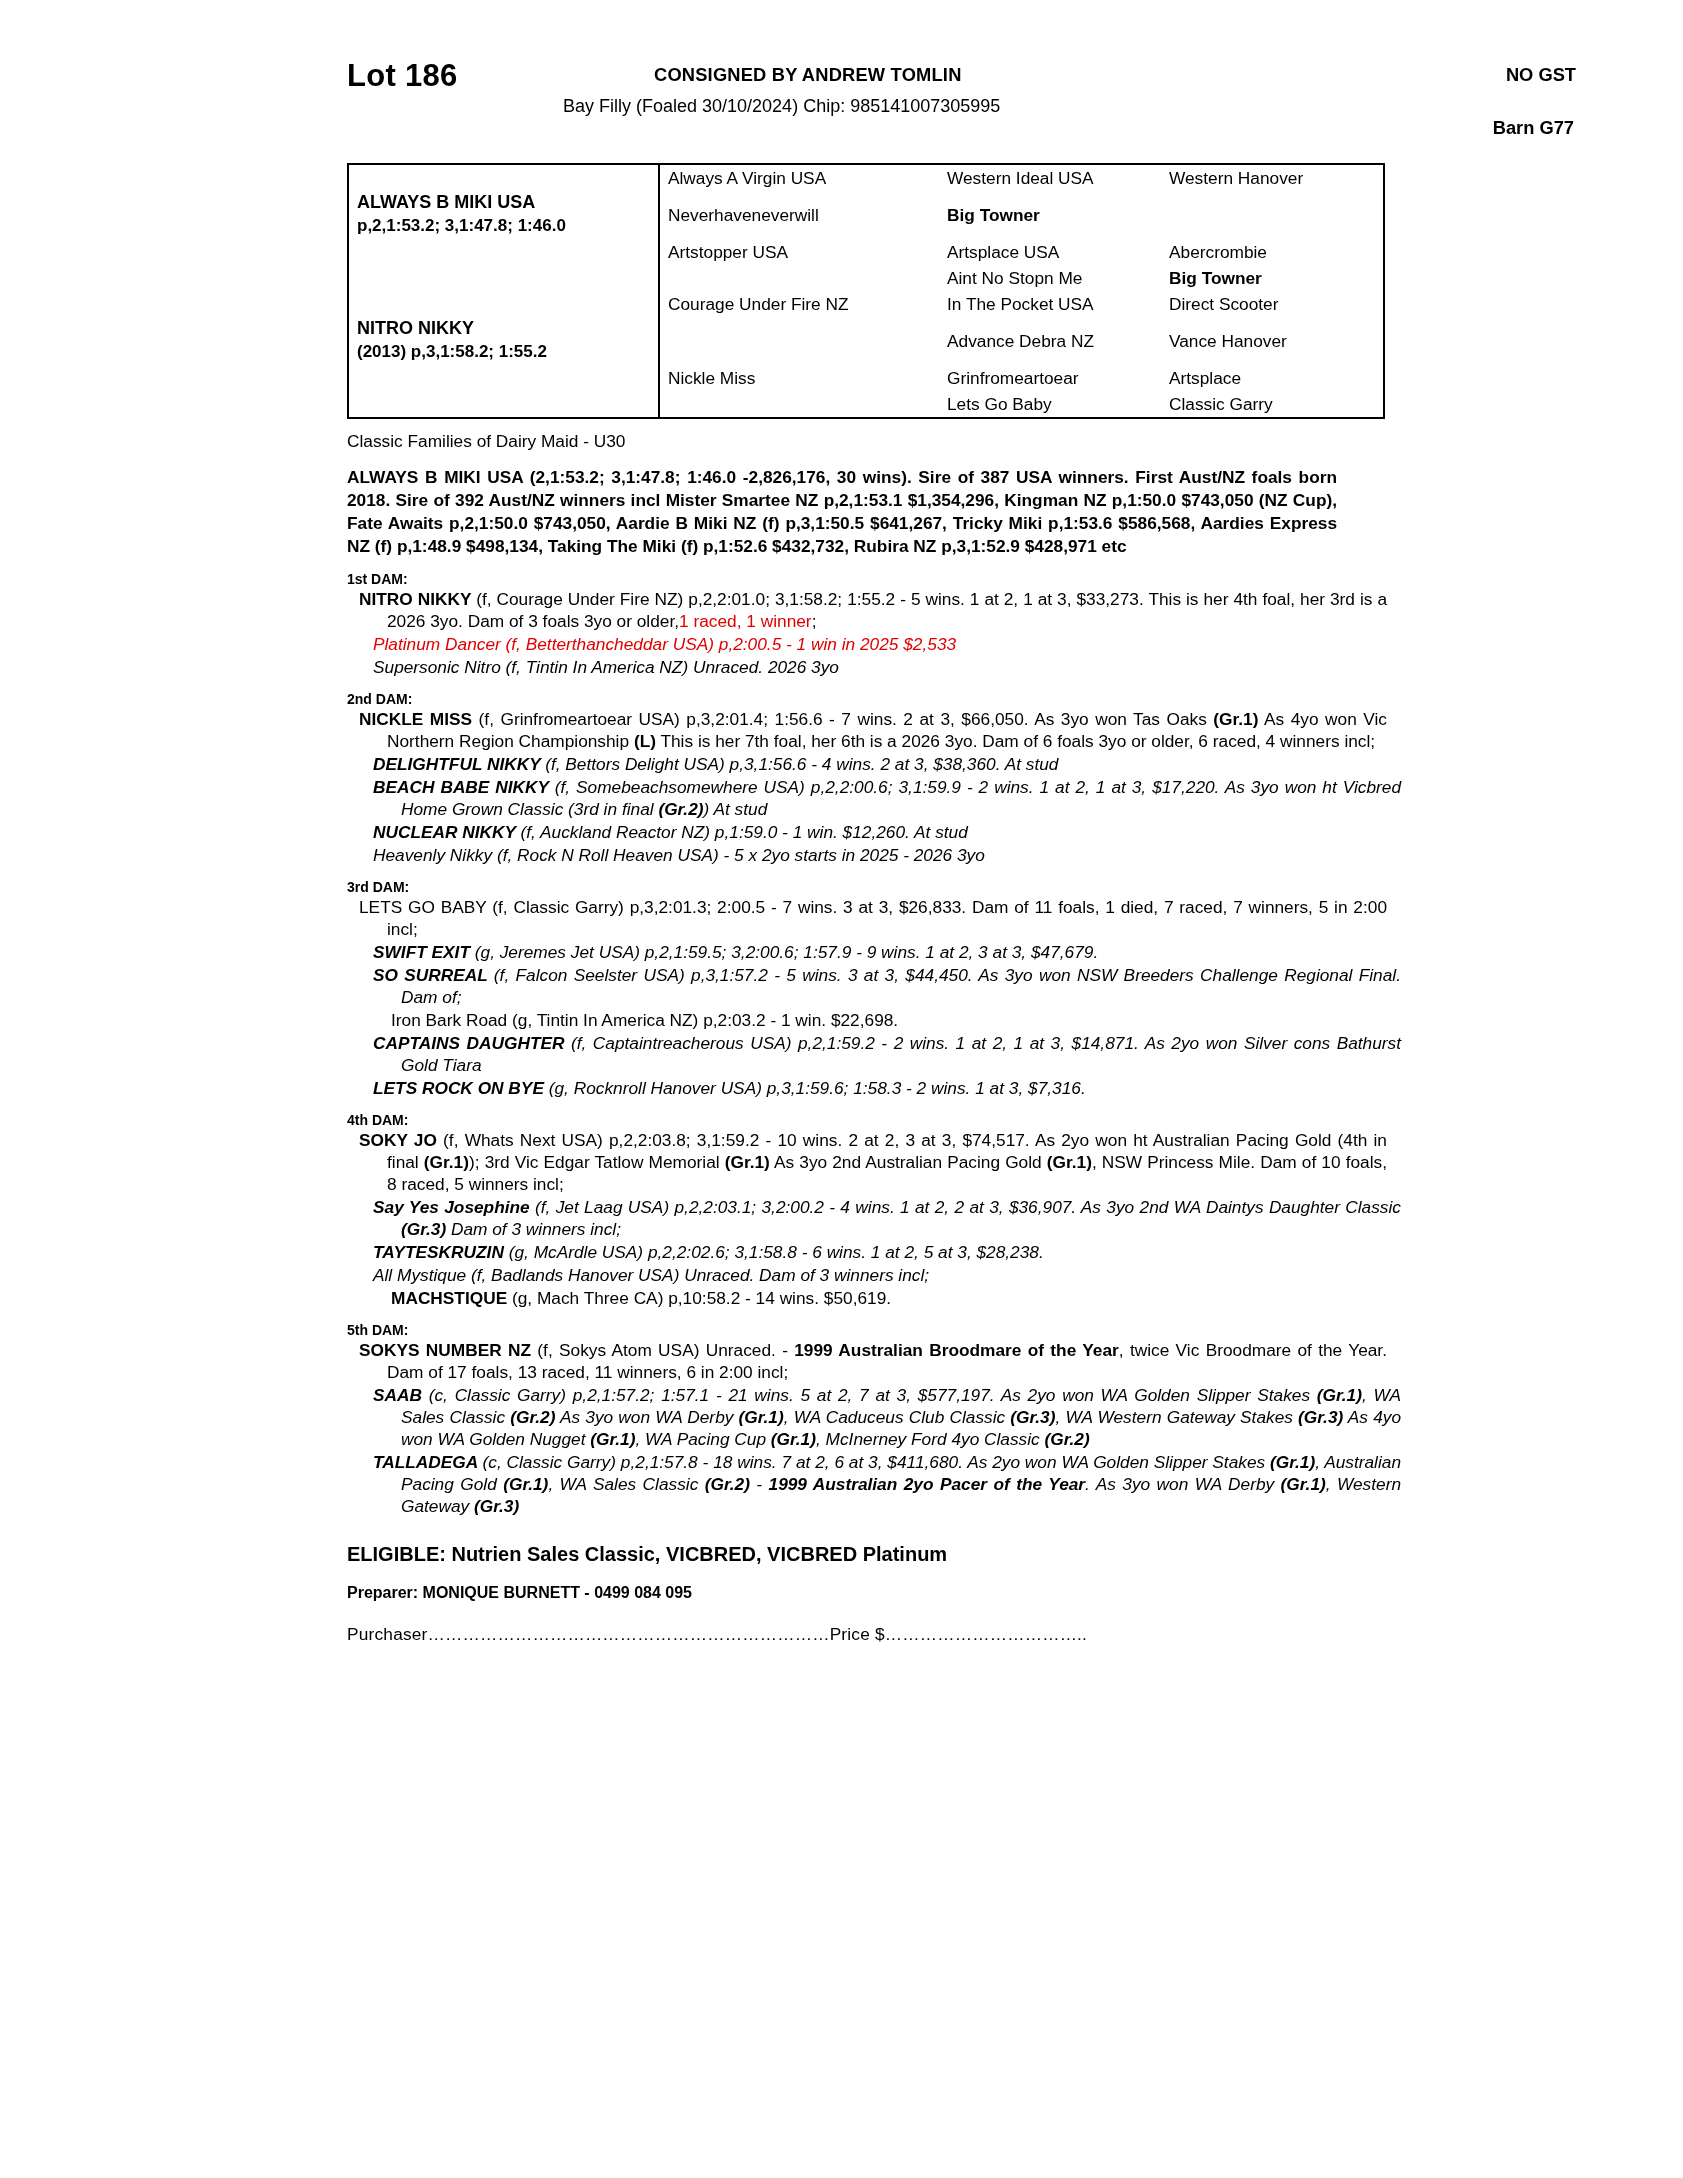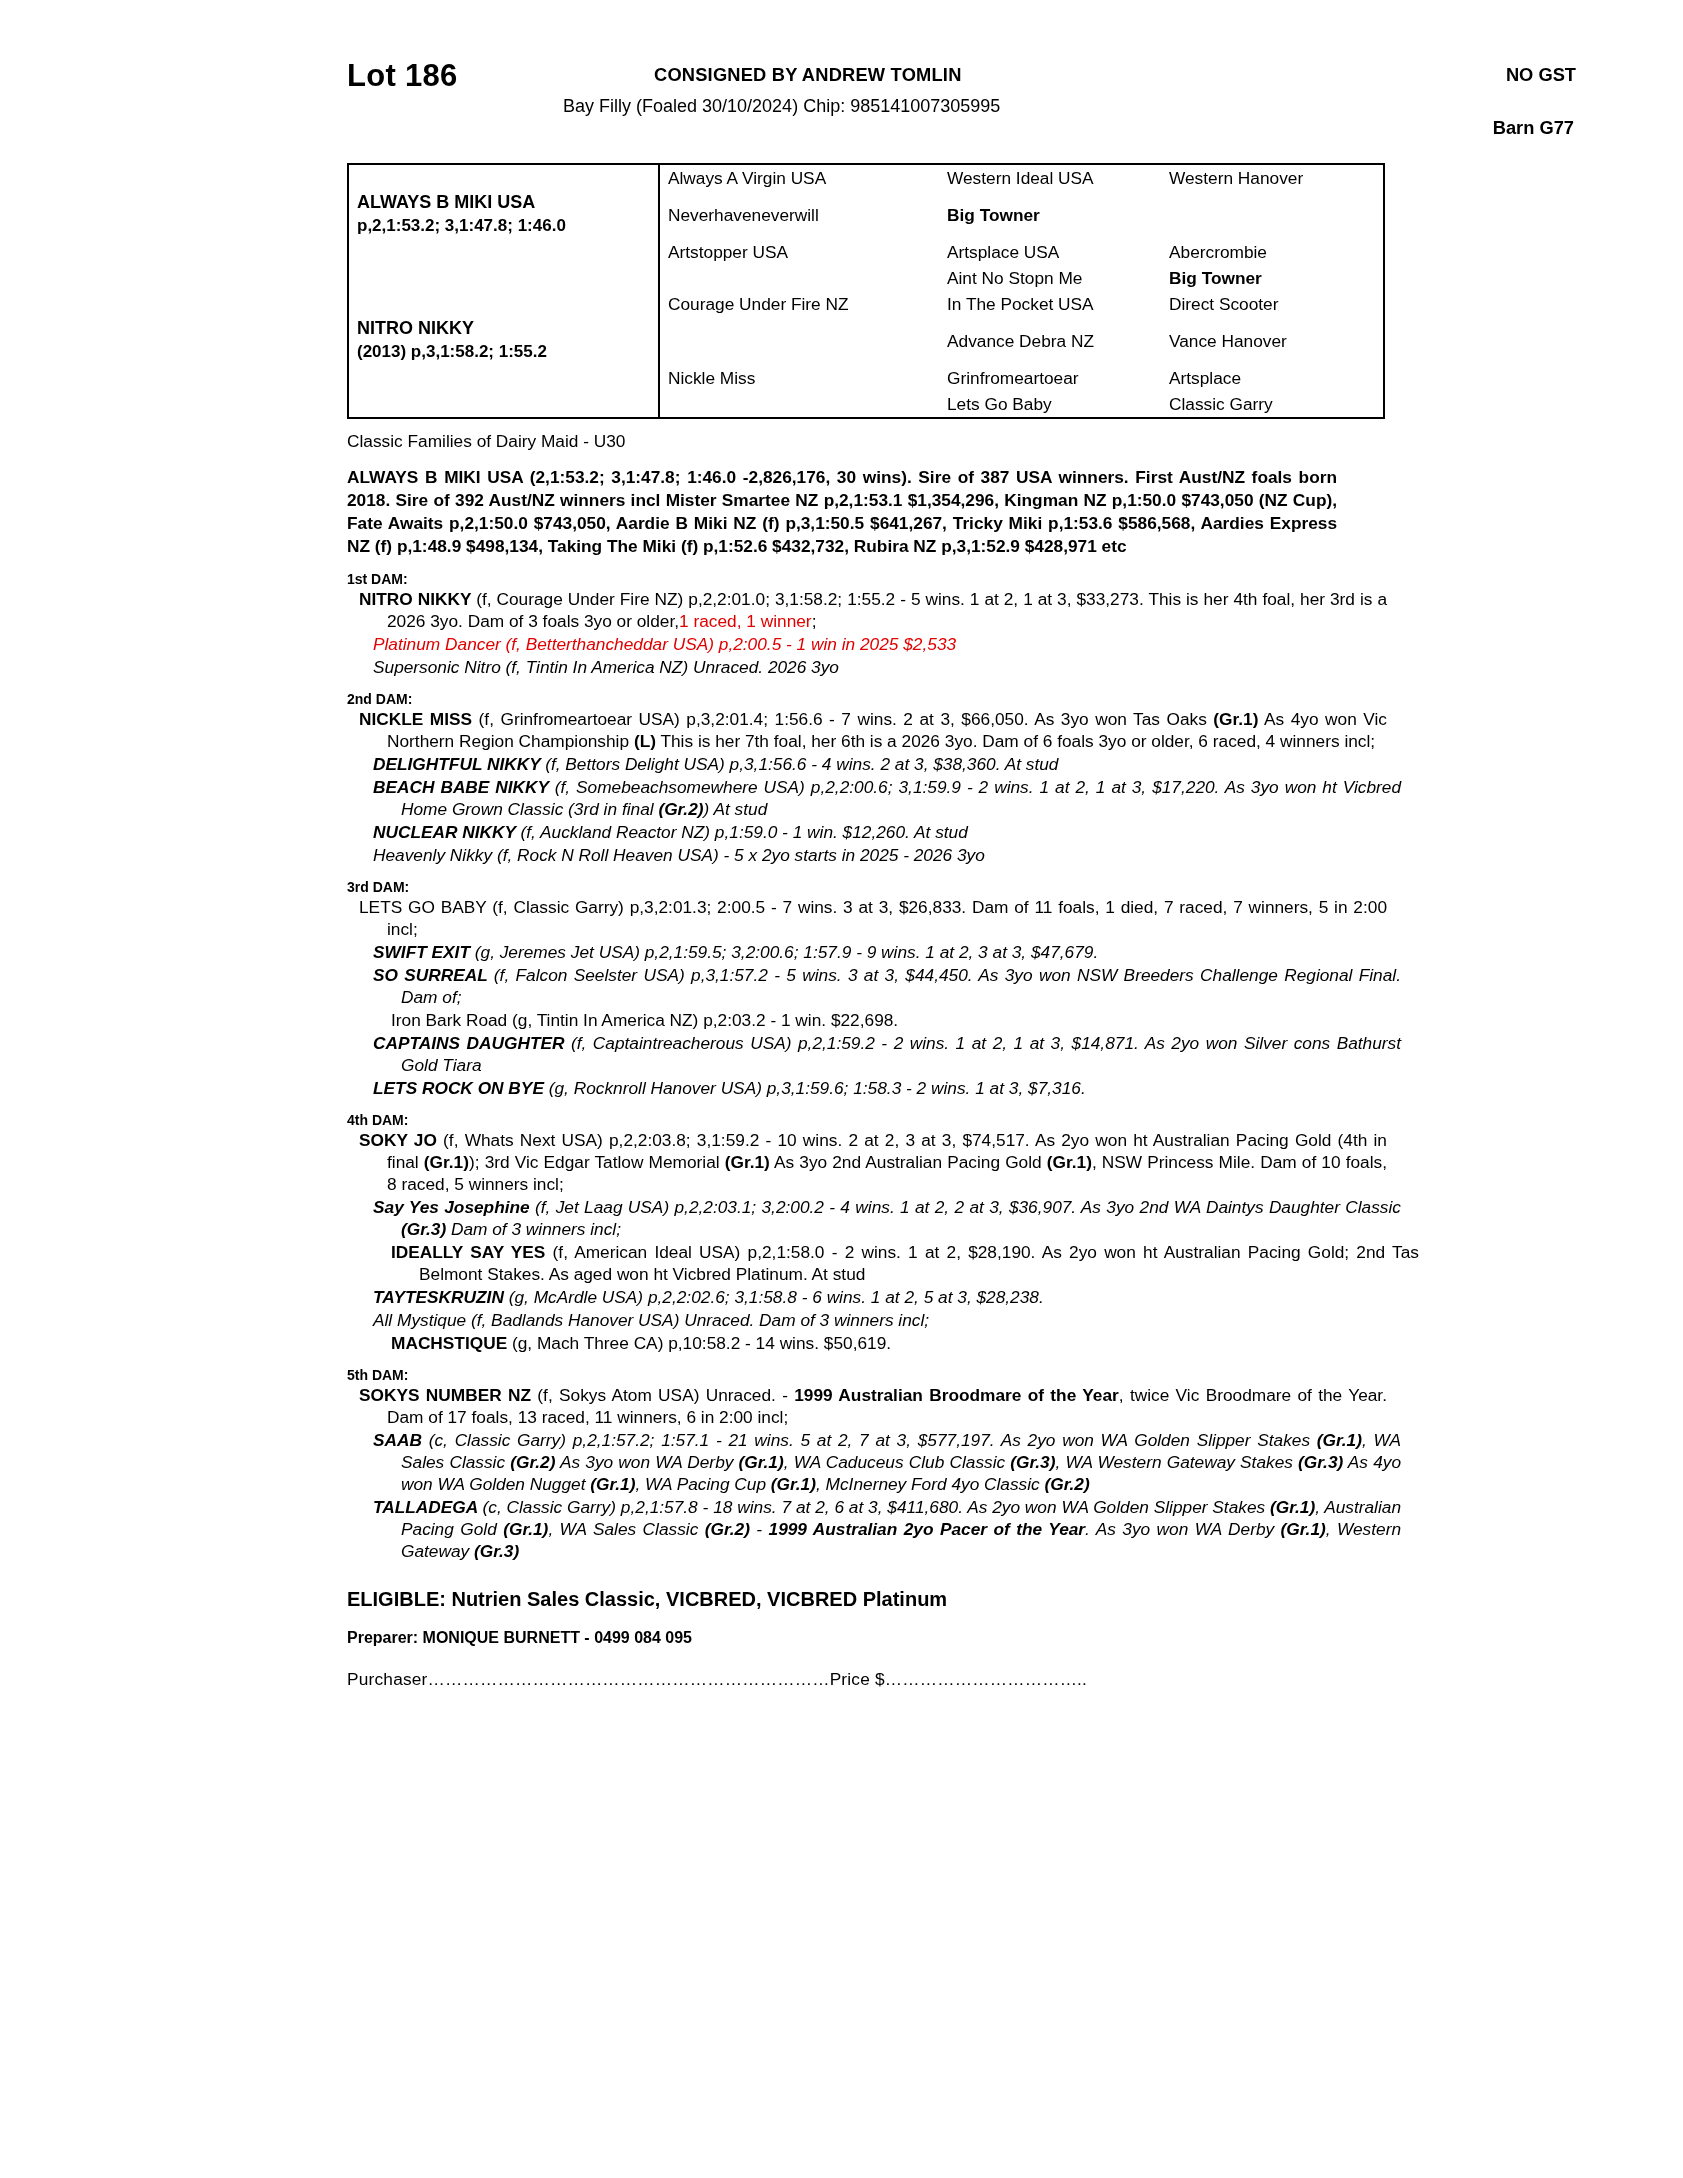--- a/index.html
+++ b/index.html
@@ -222,21 +222,20 @@
       <div class="dam-head">3rd DAM:</div>
       <div class="entry ind0"><span class="first">LETS GO BABY (f, Classic Garry) p,3,2:01.3; 2:00.5 - 7 wins. 3 at 3, $26,833. Dam of 11 foals, 1 died, 7 raced, 7 winners, 5 in 2:00 incl;</span></div>
       <div class="entry ind1"><span class="first" style="font-weight: bold;">SWIFT EXIT </span><span>(g, Jeremes Jet USA) p,2,1:59.5; 3,2:00.6; 1:57.9 - 9 wins. 1 at 2, 3 at 3, $47,679.</span></div>
       <div class="entry ind1"><span class="first" style="font-weight: bold;">SO SURREAL </span><span> (f, Falcon Seelster USA) p,3,1:57.2 - 5 wins. 3 at 3, $44,450. As 3yo won NSW Breeders Challenge Regional Final. Dam of;</span></div>
       <div class="entry ind2"><span class="first">Iron Bark Road (g, Tintin In America NZ) p,2:03.2 - 1 win. $22,698.</span></div>
       <div class="entry ind1"><span class="first" style="font-weight: bold;">CAPTAINS DAUGHTER </span><span>(f, Captaintreacherous USA) p,2,1:59.2 - 2 wins. 1 at 2, 1 at 3, $14,871. As 2yo won Silver cons Bathurst Gold Tiara</span></div>
       <div class="entry ind1"><span class="first" style="font-weight: bold;">LETS ROCK ON BYE </span><span>(g, Rocknroll Hanover USA) p,3,1:59.6; 1:58.3 - 2 wins. 1 at 3, $7,316.</span></div>
       <div class="dam-head">4th DAM:</div>
       <div class="entry ind0"><span class="first" style="font-weight: bold;">SOKY JO </span><span>(f, Whats Next USA) p,2,2:03.8; 3,1:59.2 - 10 wins. 2 at 2, 3 at 3, $74,517. As 2yo won ht Australian Pacing Gold (4th in final </span><span style="font-weight: bold;">(Gr.1)</span><span>); 3rd Vic Edgar Tatlow Memorial </span><span style="font-weight: bold;">(Gr.1)</span><span> As 3yo 2nd Australian Pacing Gold </span><span style="font-weight: bold;">(Gr.1)</span><span>, NSW Princess Mile. Dam of 10 foals, 8 raced, 5 winners incl;</span></div>
       <div class="entry ind1"><span class="first" style="font-weight: bold;">Say Yes Josephine </span><span>(f, Jet Laag USA) p,2,2:03.1; 3,2:00.2 - 4 wins. 1 at 2, 2 at 3, $36,907. As 3yo 2nd WA Daintys Daughter Classic </span><span style="font-weight: bold;">(Gr.3)</span><span> Dam of 3 winners incl;</span></div>
-      <div class="entry ind2"><span class="first" style="font-weight: bold;">IDEALLY SAY YES </span><span>(f, American Ideal USA) p,2,1:58.0 - 2 wins. 1 at 2, $28,190. As 2yo won ht Australian Pacing Gold; 2nd Tas Belmont Stakes. As aged won ht Vicbred Platinum. At stud</span></div>
       <div class="entry ind1"><span class="first" style="font-weight: bold;">TAYTESKRUZIN </span><span>(g, McArdle USA) p,2,2:02.6; 3,1:58.8 - 6 wins. 1 at 2, 5 at 3, $28,238.</span></div>
       <div class="entry ind1"><span class="first">All Mystique (f, Badlands Hanover USA) Unraced. Dam of 3 winners incl;</span></div>
       <div class="entry ind2"><span class="first" style="font-weight: bold;">MACHSTIQUE </span><span>(g, Mach Three CA) p,10:58.2 - 14 wins. $50,619.</span></div>
       <div class="dam-head">5th DAM:</div>
       <div class="entry ind0"><span class="first" style="font-weight: bold;">SOKYS NUMBER NZ </span><span>(f, Sokys Atom USA) Unraced. - </span><span style="font-weight: bold;">1999 Australian Broodmare of the Year</span><span>, twice Vic Broodmare of the Year. Dam of 17 foals, 13 raced, 11 winners, 6 in 2:00 incl;</span></div>
       <div class="entry ind1"><span class="first" style="font-weight: bold;">SAAB </span><span>(c, Classic Garry) p,2,1:57.2; 1:57.1 - 21 wins. 5 at 2, 7 at 3, $577,197. As 2yo won WA Golden Slipper Stakes </span><span style="font-weight: bold;">(Gr.1)</span><span>, WA Sales Classic </span><span style="font-weight: bold;">(Gr.2)</span><span> As 3yo won WA Derby </span><span style="font-weight: bold;">(Gr.1)</span><span>, WA Caduceus Club Classic </span><span style="font-weight: bold;">(Gr.3)</span><span>, WA Western Gateway Stakes </span><span style="font-weight: bold;">(Gr.3)</span><span> As 4yo won WA Golden Nugget </span><span style="font-weight: bold;">(Gr.1)</span><span>, WA Pacing Cup </span><span style="font-weight: bold;">(Gr.1)</span><span>, McInerney Ford 4yo Classic </span><span style="font-weight: bold;">(Gr.2)</span></div>
       <div class="entry ind1"><span class="first" style="font-weight: bold;">TALLADEGA </span><span>(c, Classic Garry) p,2,1:57.8 - 18 wins. 7 at 2, 6 at 3, $411,680. As 2yo won WA Golden Slipper Stakes </span><span style="font-weight: bold;">(Gr.1)</span><span>, Australian Pacing Gold </span><span style="font-weight: bold;">(Gr.1)</span><span>, WA Sales Classic </span><span style="font-weight: bold;">(Gr.2)</span><span> - </span><span style="font-weight: bold;">1999 Australian 2yo Pacer of the Year</span><span>. As 3yo won WA Derby </span><span style="font-weight: bold;">(Gr.1)</span><span>, Western Gateway </span><span style="font-weight: bold;">(Gr.3)</span></div>
     </div>
 
   <div class="eligible">ELIGIBLE: Nutrien Sales Classic, VICBRED, VICBRED Platinum</div>

